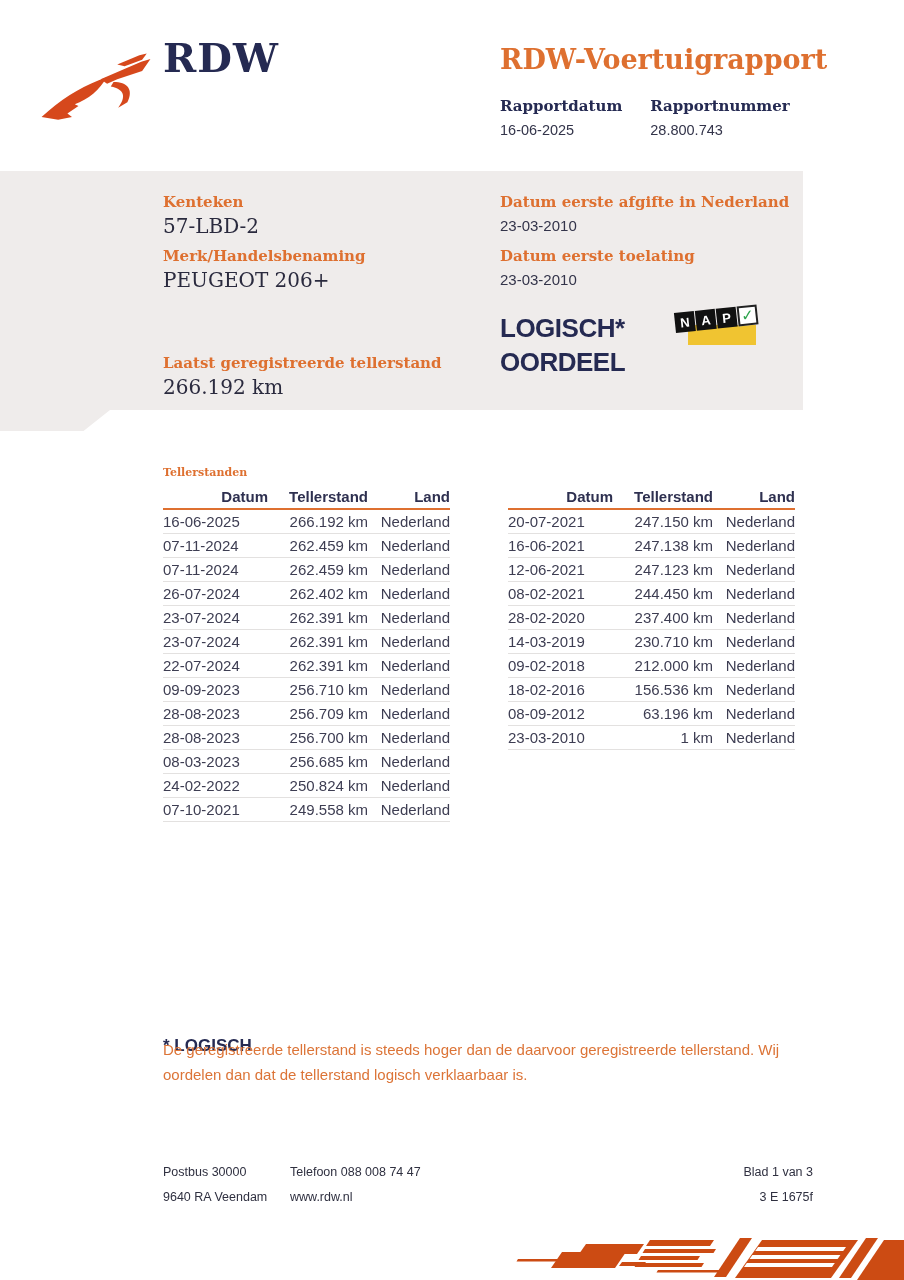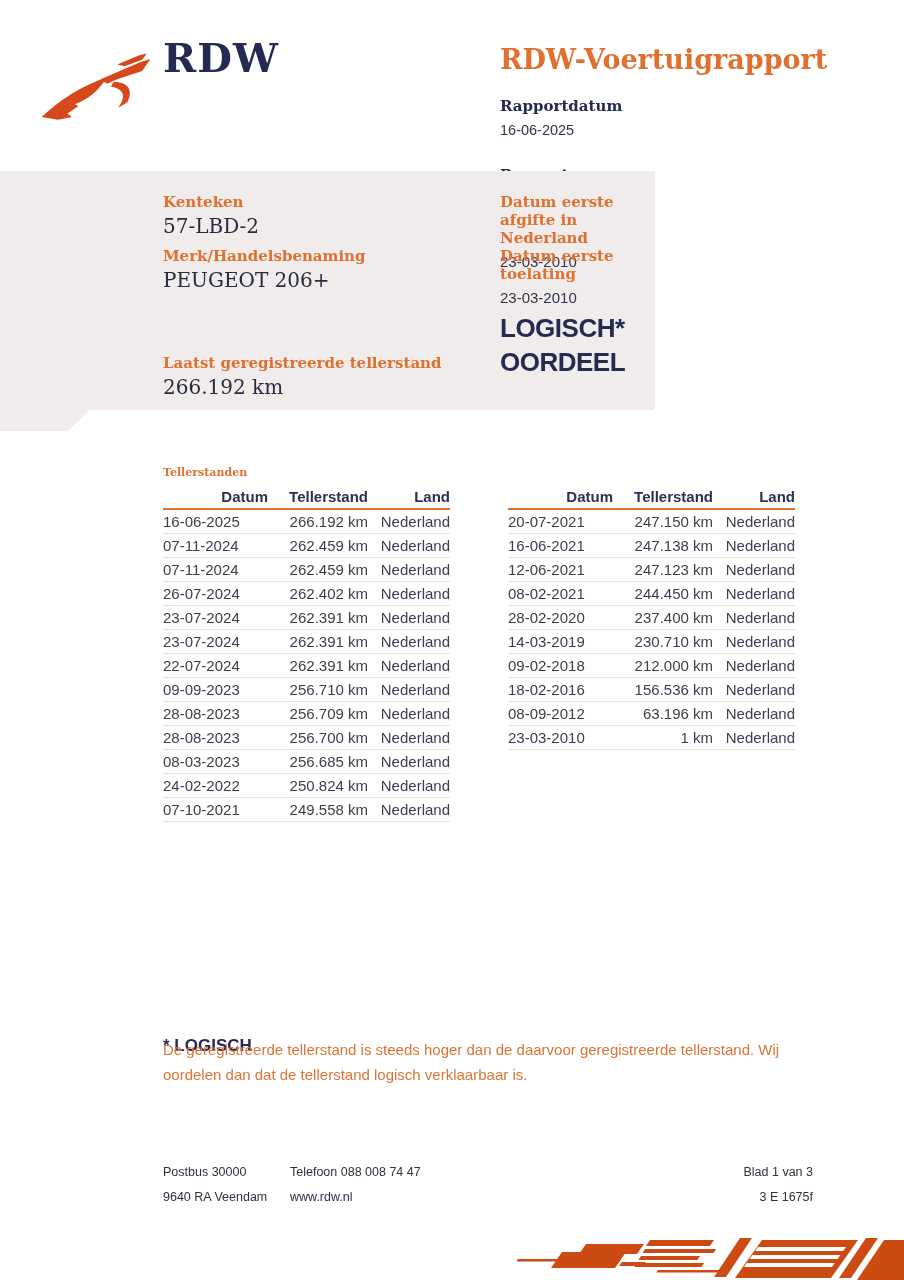--- a/index.html
+++ b/index.html
@@ -26,29 +26,29 @@
   .logo-word{
     position:absolute;left:163px;top:34px;
     font-family:"DejaVu Serif","Liberation Serif",serif;
     font-weight:bold;font-size:40px;color:var(--navy);letter-spacing:1px;
   }
   .report-title{
     position:absolute;left:500px;top:44px;
     font-family:"DejaVu Serif","Liberation Serif",serif;
     font-weight:600;font-size:27px;color:var(--accent-orange);
   }
-  .report-meta{position:absolute;left:500px;top:97px;display:flex;gap:28px;flex-direction:column;}
+  .report-meta{position:absolute;left:500px;top:97px;display:flex;gap:28px;}
   .meta-col .meta-label{
     font-family:"DejaVu Serif","Liberation Serif",serif;
     font-weight:bold;font-size:15px;color:var(--navy);
   }
   .meta-col .meta-value{font-size:14.5px;color:#33344a;margin-top:7px;}
   
   .hero{
-    position:absolute;left:0;top:171px;width:655px;height:260px;
+    position:absolute;left:0;top:171px;width:803px;height:260px;
     background:var(--panel-gray);
     clip-path:polygon(0 0,100% 0,100% 91.9%,13.7% 91.9%,10.4% 100%,0 100%);
   }
   .hero .field{position:absolute;}
   .field-label{
     font-family:"DejaVu Serif","Liberation Serif",serif;
     font-weight:bold;font-size:15px;color:var(--accent-orange);
   }
   .field-value-lg{
     font-family:"DejaVu Serif","Liberation Serif",serif;

